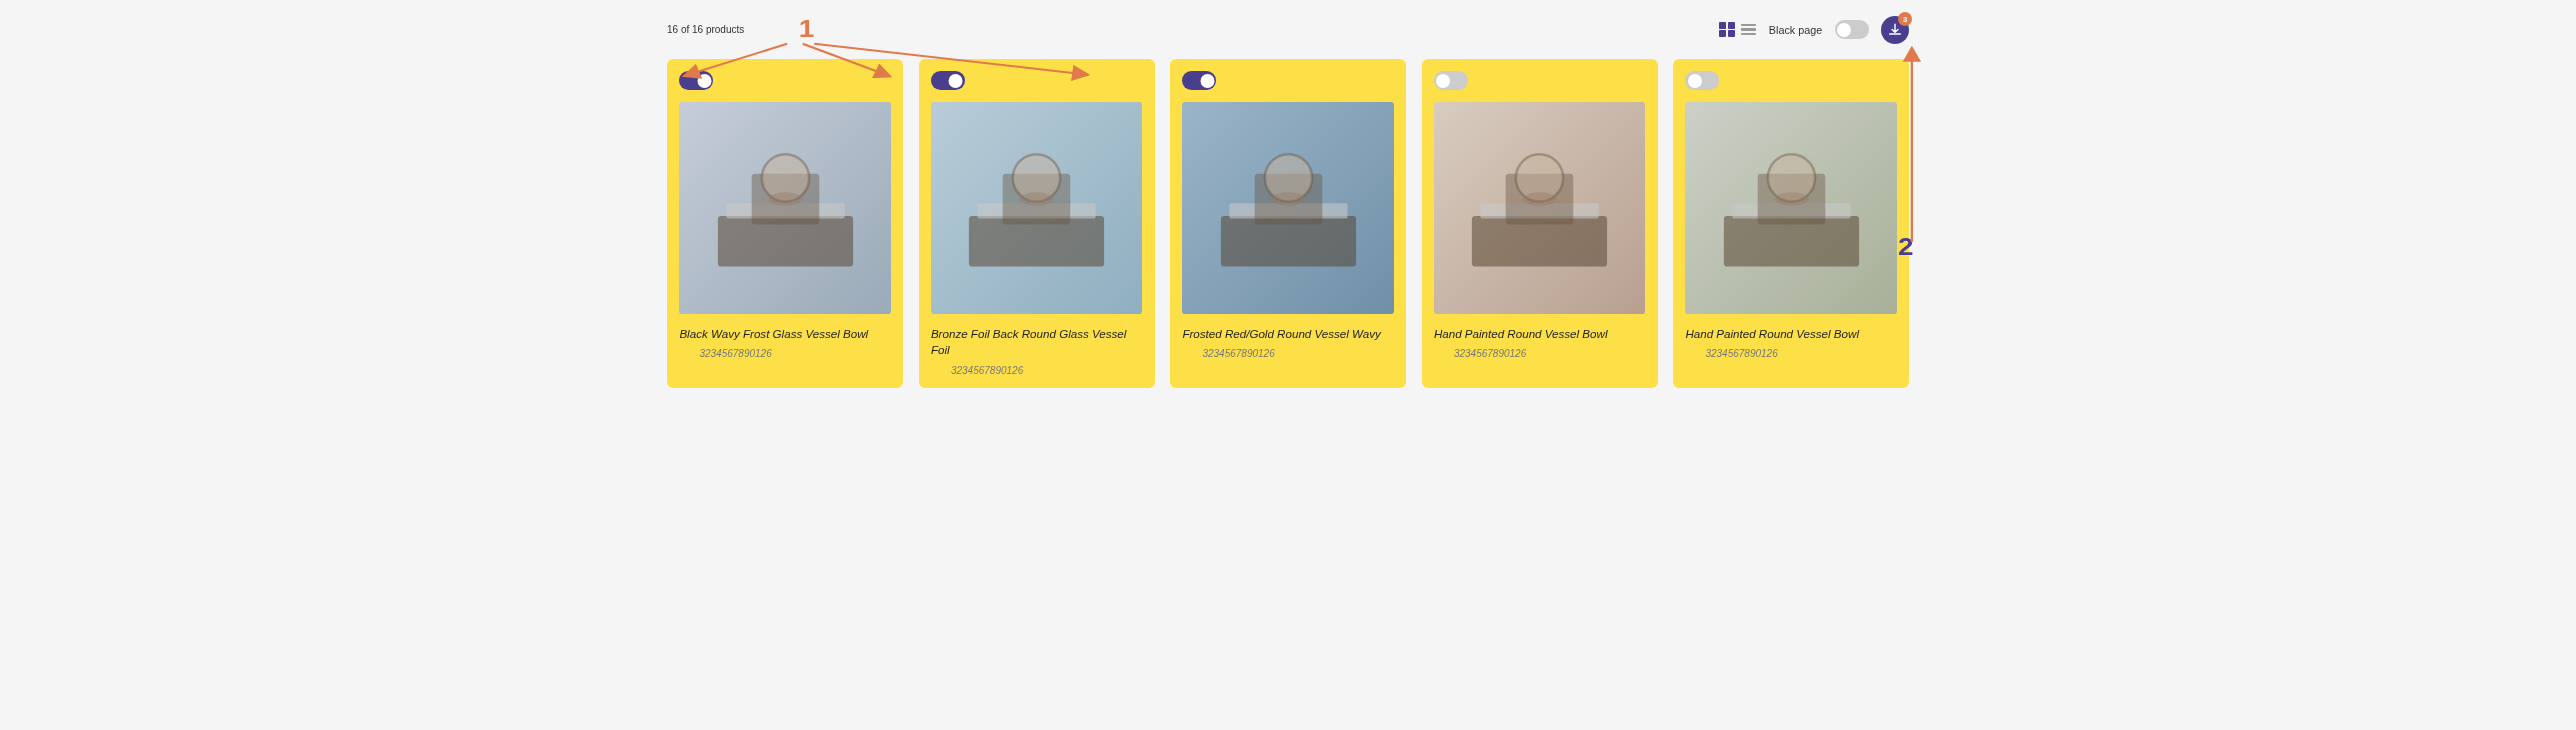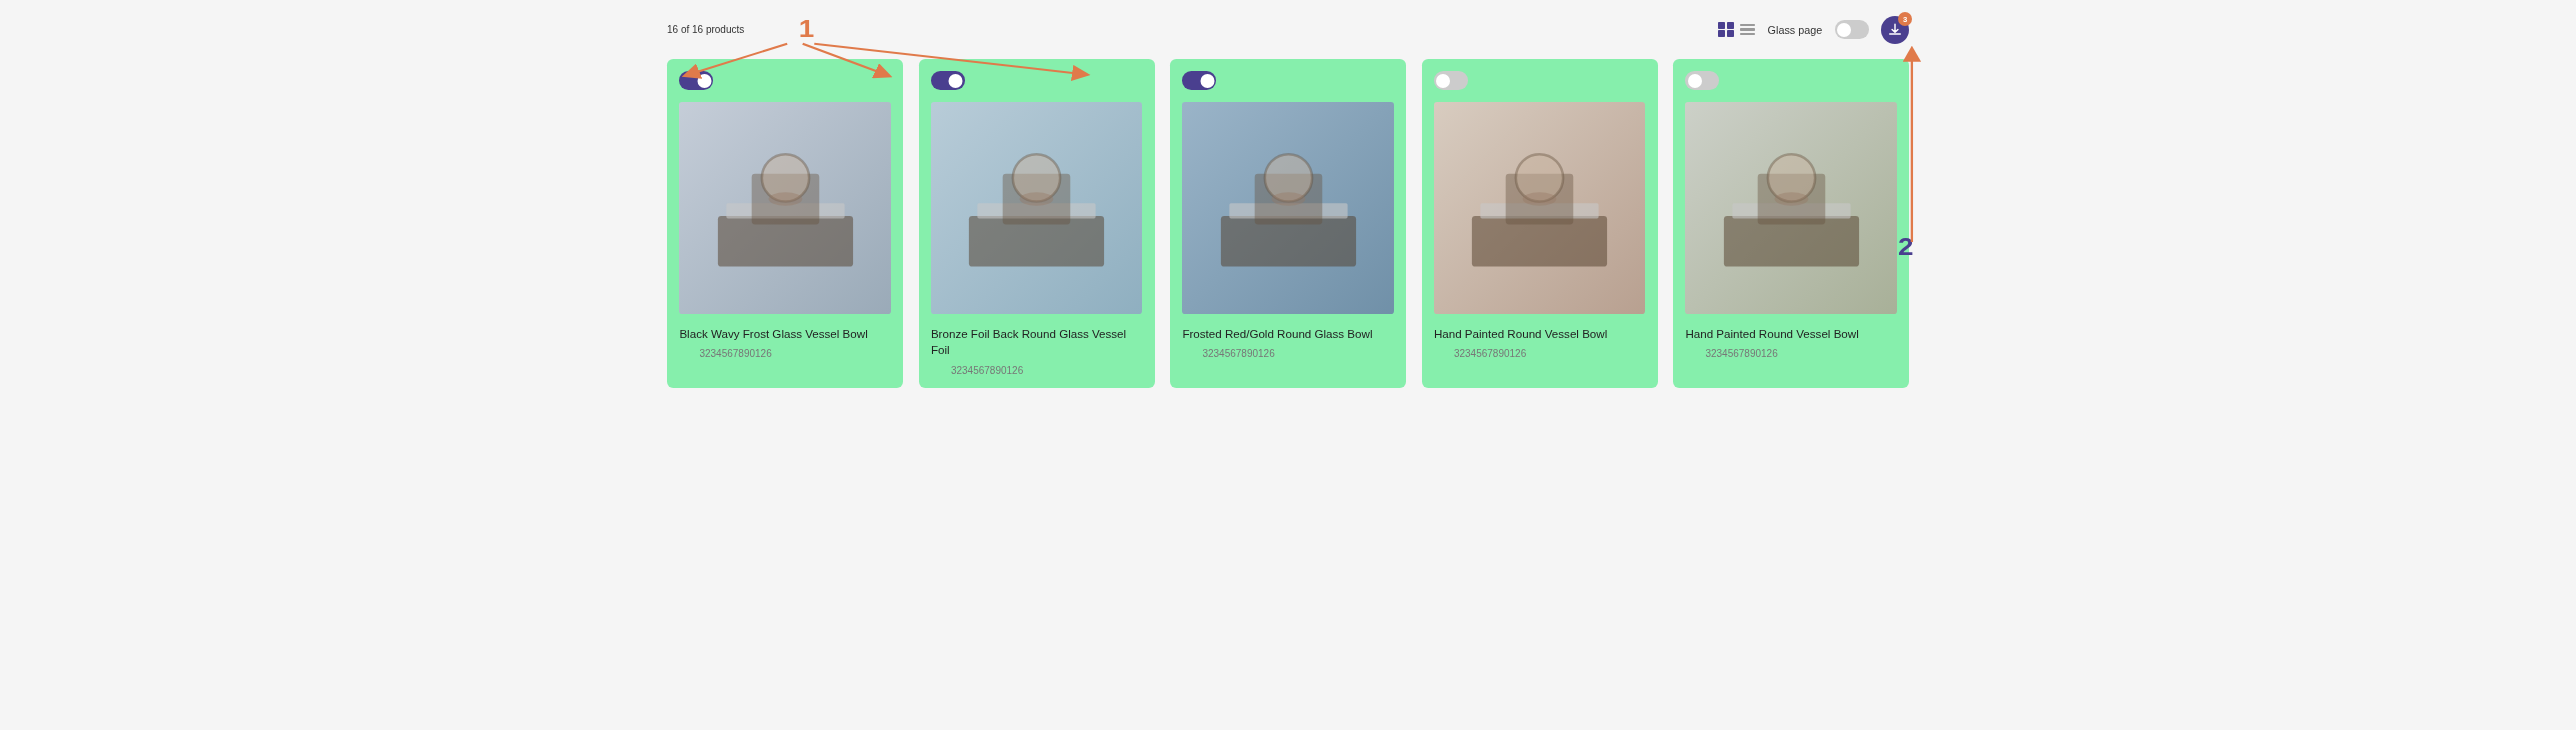--- a/index.html
+++ b/index.html
@@ -119,24 +119,25 @@
       align-items: center;
       justify-content: center;
       font-weight: bold;
     }
     .products-grid {
       display: grid;
       grid-template-columns: repeat(5, 1fr);
       gap: 15.5px;
     }
     .product-card {
-      background: #86efac;
+      background: #fde047;
       border-radius: 6.2px;
       padding: 12.4px;
       position: relative;
+      font-style: italic;
     }
     .card-toggle {
       margin-bottom: 9.3px;
     }
     .mini-toggle {
       position: relative;
       display: inline-block;
       width: 34px;
       height: 18.6px;
     }
@@ -230,21 +231,21 @@
             <span></span>
             <span></span>
             <span></span>
         </div>
         <div class="list-icon">
           <span></span>
             <span></span>
             <span></span>
         </div>
       </div>
-      <span class="select-page-label">Glass page</span>
+      <span class="select-page-label">Black page</span>
       <label class="toggle-switch">
 
         <span class="toggle-slider"></span>
       </label>
       <div class="download-btn">
         <svg width="14" height="14" viewBox="0 0 24 24" fill="none" stroke="white" stroke-width="2.5" stroke-linecap="round" stroke-linejoin="round">
           <path d="M12 2v13M7 11l5 5 5-5"></path>
           <path d="M3 19h18"></path>
         </svg>
         <span class="badge">3</span>
@@ -309,21 +310,21 @@
           <svg viewBox="0 0 200 180" xmlns="http://www.w3.org/2000/svg">
 
             <rect x="20" y="100" width="160" height="60" rx="4" fill="rgba(80,60,40,0.5)"></rect>
             <rect x="30" y="85" width="140" height="18" rx="2" fill="rgba(200,200,200,0.6)"></rect>
             <rect x="60" y="50" width="80" height="60" rx="4" fill="rgba(100,80,60,0.4)"></rect>
             <circle cx="100" cy="55" r="28" fill="rgba(200,180,160,0.5)" stroke="rgba(100,80,60,0.4)" stroke-width="3"></circle>
             <ellipse cx="100" cy="80" rx="20" ry="8" fill="rgba(150,120,100,0.4)"></ellipse>
           </svg>
         </div>
       </div>
-      <div class="product-name">Frosted Red/Gold Round Glass Bowl</div>
+      <div class="product-name">Frosted Red/Gold Round Vessel Wavy</div>
       <div class="product-sku">3234567890126</div>
     </div>
       <div class="product-card">
       <div class="card-toggle">
         <label class="mini-toggle ">
           
           <span class="mini-slider"></span>
         </label>
       </div>
       <div class="product-image">

